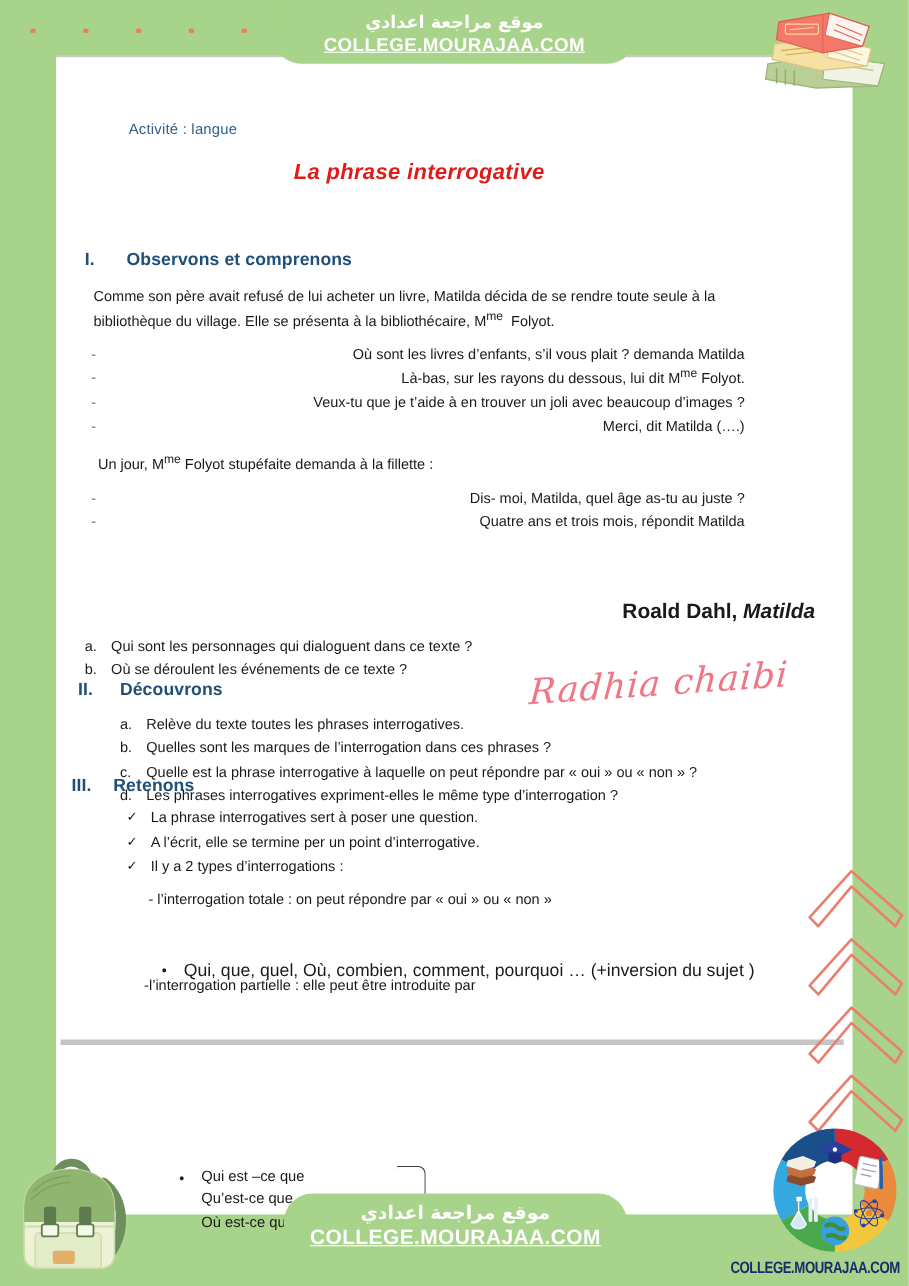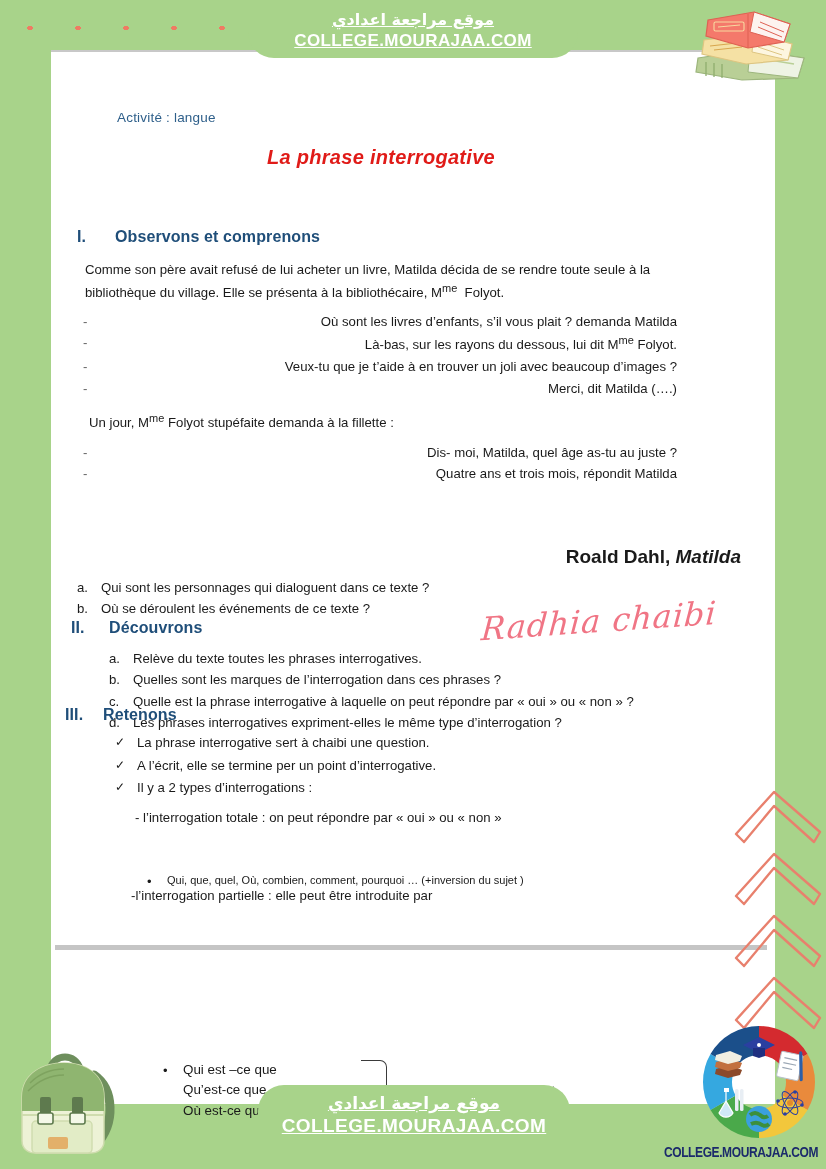--- a/index.html
+++ b/index.html
@@ -62,21 +62,20 @@
     flex-direction: column;
     align-items: center;
     justify-content: flex-end;
     padding-bottom: 6px;
   }
   .ribbon-ar {
     font-family: "DejaVu Sans", sans-serif;
     font-size: 16px;
     font-weight: 700;
     color: #ffffff;
-    text-decoration: underline;
     direction: rtl;
     line-height: 1.25;
   }
   .ribbon-url {
     font-family: "Liberation Sans", sans-serif;
     font-size: 17px;
     font-weight: 700;
     letter-spacing: 0.4px;
     color: #ffffff;
     text-decoration: underline;
@@ -215,21 +214,21 @@
     content: "\2713";
     position: absolute;
     left: 2px;
     font-size: 12px;
   }
 
   .plain-line { position: absolute; font-size: 13.2px; }
 
   .bullet-line {
     position: absolute;
-    font-size: 11px;
+    font-size: 16px;
     padding-left: 20px;
   }
   .bullet-line::before {
     content: "\2022";
     position: absolute;
     left: 0;
     font-size: 13px;
   }
 
   
@@ -360,21 +359,21 @@
         <li><span class="mk">b.</span><span>Quelles sont les marques de l’interrogation dans ces phrases ?</span></li>
         <li><span class="mk">c.</span><span>Quelle est la phrase interrogative à laquelle on peut répondre par « oui » ou « non » ?</span></li>
         <li><span class="mk">d.</span><span>Les phrases interrogatives expriment-elles le même type d’interrogation ?</span></li>
       </ul>
 
       <div class="sec-head" style="left:14px; top:638px;">
         <span class="num">III.</span><span>Retenons</span>
       </div>
 
       <ul class="check-list" style="left:62px; top:664px; width:560px;">
-        <li>La phrase interrogative sert à chaibi une question.</li>
+        <li>La phrase interrogatives sert à poser une question.</li>
         <li>A l’écrit, elle se termine per un point d’interrogative.</li>
         <li>Il y a   2 types d’interrogations :</li>
       </ul>
 
       <div class="plain-line" style="left:84px; top:742px;">- l’interrogation totale : on peut répondre par « oui » ou « non »</div>
 
       <div class="plain-line" style="left:80px; top:774px;margin-top:46px;">-l’interrogation partielle : elle peut être introduite par</div>
 
       <div class="bullet-line" style="left:96px; top:806px;">Qui, que, quel, Où, combien, comment, pourquoi … (+inversion du sujet )</div>
 

